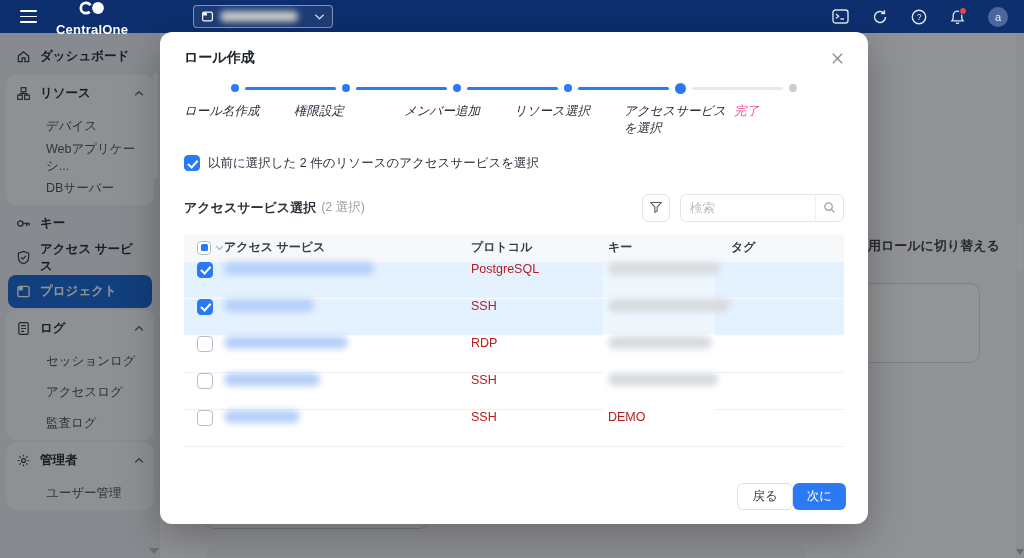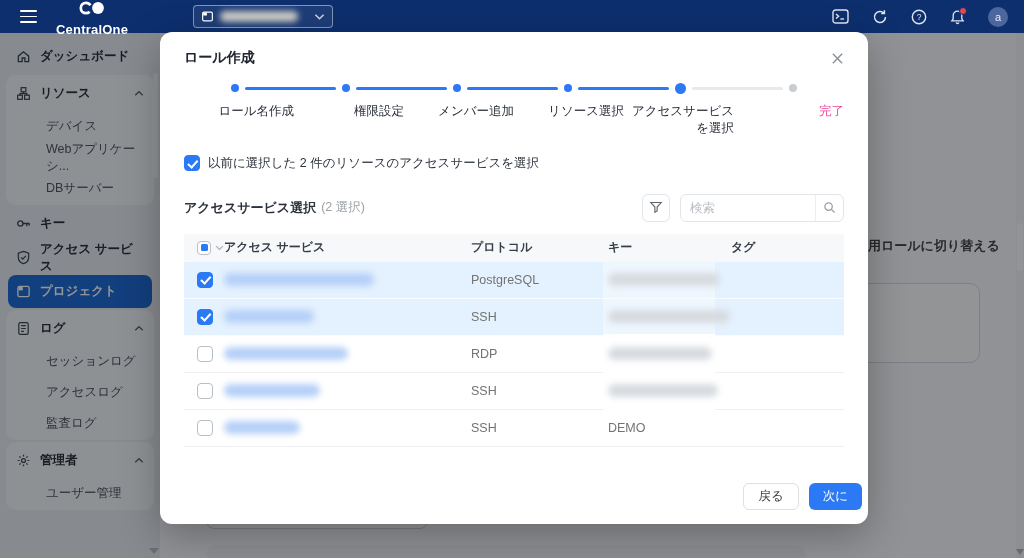--- a/index.html
+++ b/index.html
@@ -54,21 +54,21 @@
   .m-close{cursor:pointer;padding:2px;}
 
   .stepper{margin:15px 24px 0;}
   .dots{display:flex;align-items:center;padding:0 47px;height:12px;}
   .dot{width:8px;height:8px;border-radius:50%;background:#c9cdd2;flex:none;}
   .dot.done{background:#2b79f5;}
   .dot.active{width:11px;height:11px;background:#2b79f5;}
   .sline{flex:1;height:3px;border-radius:2px;background:#e7e9ec;margin:0 6px;}
   .sline.done{background:#2b79f5;}
   .labels{display:flex;margin-top:9px;}
-  .slab{width:110px;text-align:right;font-size:12.5px;color:#2a303b;line-height:1.35;}
+  .slab{width:110px;text-align:left;font-size:12.5px;color:#2a303b;line-height:1.35;font-style:italic;}
   .slab.pending{color:#ec4899;}
 
   .cb-row{display:flex;align-items:center;gap:8px;margin:18px 24px 0;font-size:12.5px;color:#2c323c;}
   .checkbox{width:16px;height:16px;border-radius:4px;border:1.5px solid #b9bec5;background:#fff;box-sizing:border-box;position:relative;flex:none;cursor:pointer;}
   .checkbox.checked{background:#2b79f5;border-color:#2b79f5;}
   .checkbox.checked::after{content:"";position:absolute;left:4.6px;top:1.6px;width:3.6px;height:7.6px;border:solid #fff;border-width:0 2px 2px 0;transform:rotate(42deg);}
   .checkbox.indeterminate::after{content:"";position:absolute;left:2.5px;top:2.5px;right:2.5px;bottom:2.5px;background:#2b79f5;border-radius:1.5px;}
 
   .sel-row{display:flex;align-items:center;margin:22px 24px 0;height:28px;}
   .sel-label{font-size:13px;font-weight:700;color:#2c323c;}
@@ -76,34 +76,34 @@
   .sel-right{margin-left:auto;display:flex;gap:10px;}
   .filter-btn{width:28px;height:28px;border:1px solid #e2e5e9;border-radius:6px;display:flex;align-items:center;justify-content:center;box-sizing:border-box;background:#fff;cursor:pointer;}
   .searchbox{width:164px;height:28px;border:1px solid #e2e5e9;border-radius:6px;display:flex;box-sizing:border-box;background:#fff;overflow:hidden;}
   .searchbox input{flex:1;border:0;outline:0;padding:0 9px;font-size:12.5px;min-width:0;background:transparent;color:#333;font-family:inherit;}
   .searchbox input::placeholder{color:#b8bdc3;}
   .search-seg{width:27px;border-left:1px solid #eceef1;display:flex;align-items:center;justify-content:center;cursor:pointer;}
 
   .table{margin:12px 24px 0;position:relative;}
   .thead{display:flex;height:28px;align-items:center;background:#f7f8fa;border-radius:3px;font-size:12px;font-weight:700;color:#383e48;}
   .thead .checkbox{width:14px;height:14px;}
-  .trow{display:flex;height:36px;align-items:center;border-bottom:1px solid #efeff1;font-size:12.5px;color:#737373;}
+  .trow{display:flex;height:36px;align-items:flex-start;border-bottom:1px solid #efeff1;font-size:12.5px;color:#b91c1c;}
   .trow.selected{background:#e4f1fe;border-bottom-color:#f8fbff;}
   .c-check{width:40px;padding-left:13px;box-sizing:border-box;display:flex;align-items:center;gap:4px;flex:none;}
   .c-name{width:247px;flex:none;display:flex;align-items:center;}
   .c-proto{width:137px;flex:none;}
   .c-key{width:123px;flex:none;position:relative;z-index:2;display:flex;align-items:center;}
   .c-tag{flex:1;}
   .pill{height:13px;border-radius:7px;filter:blur(3px);position:relative;z-index:2;}
   .pill.blue{background:#b5d0f8;}
   .pill.gray{background:#d7dbe0;}
   .redact-a{position:absolute;left:419px;top:28px;width:112px;height:72px;background:rgba(255,255,255,.38);z-index:1;pointer-events:none;}
   .redact-b{position:absolute;left:419px;top:100px;width:112px;height:108px;background:rgba(255,255,255,.94);z-index:1;pointer-events:none;}
 
-  .m-footer{position:absolute;right:6px;bottom:14px;display:flex;gap:10px;}
+  .m-footer{position:absolute;right:22px;bottom:14px;display:flex;}
   .btn{height:27px;padding:0 14px;border-radius:6px;font-size:12.5px;display:flex;align-items:center;cursor:pointer;box-sizing:border-box;}
   .btn.ghost{border:1px solid #dcdfe3;color:#3c4147;background:#fff;}
   .btn.primary{background:#2b79f5;color:#fff;border:0;}
 </style>
 </head>
 <body>
 
 <div class="topbar">
   <div class="burger">
       <span></span>

